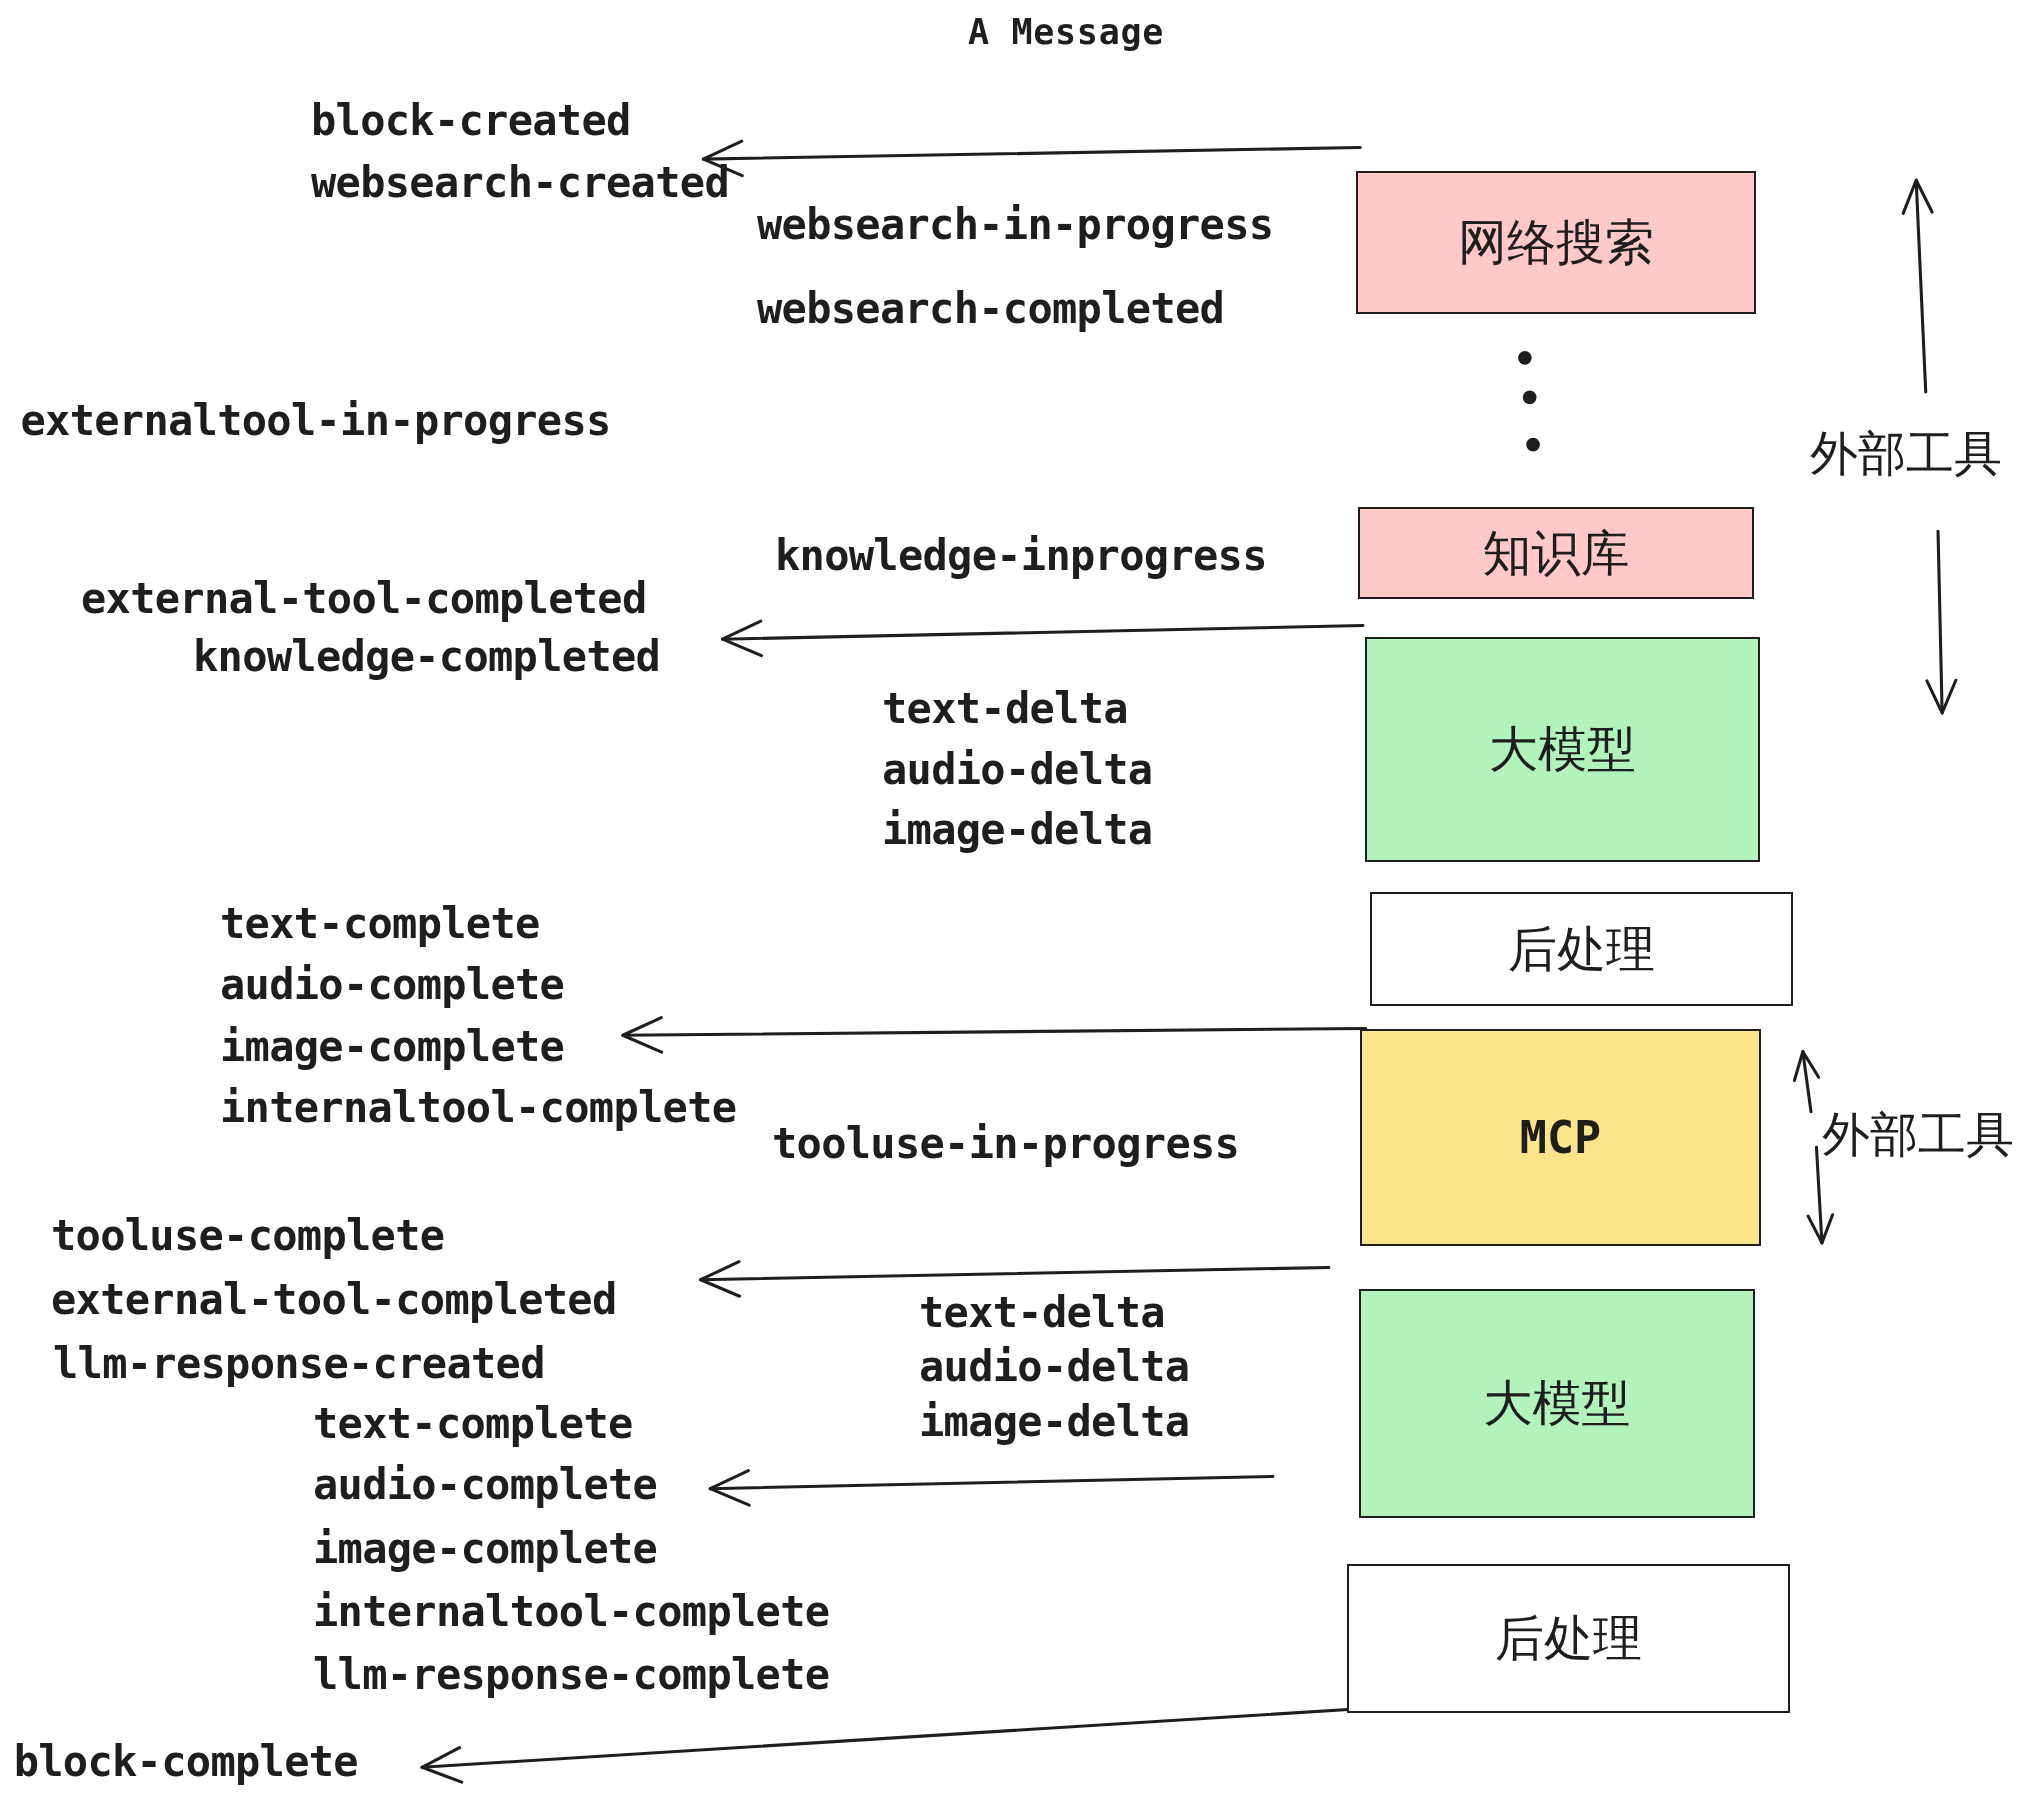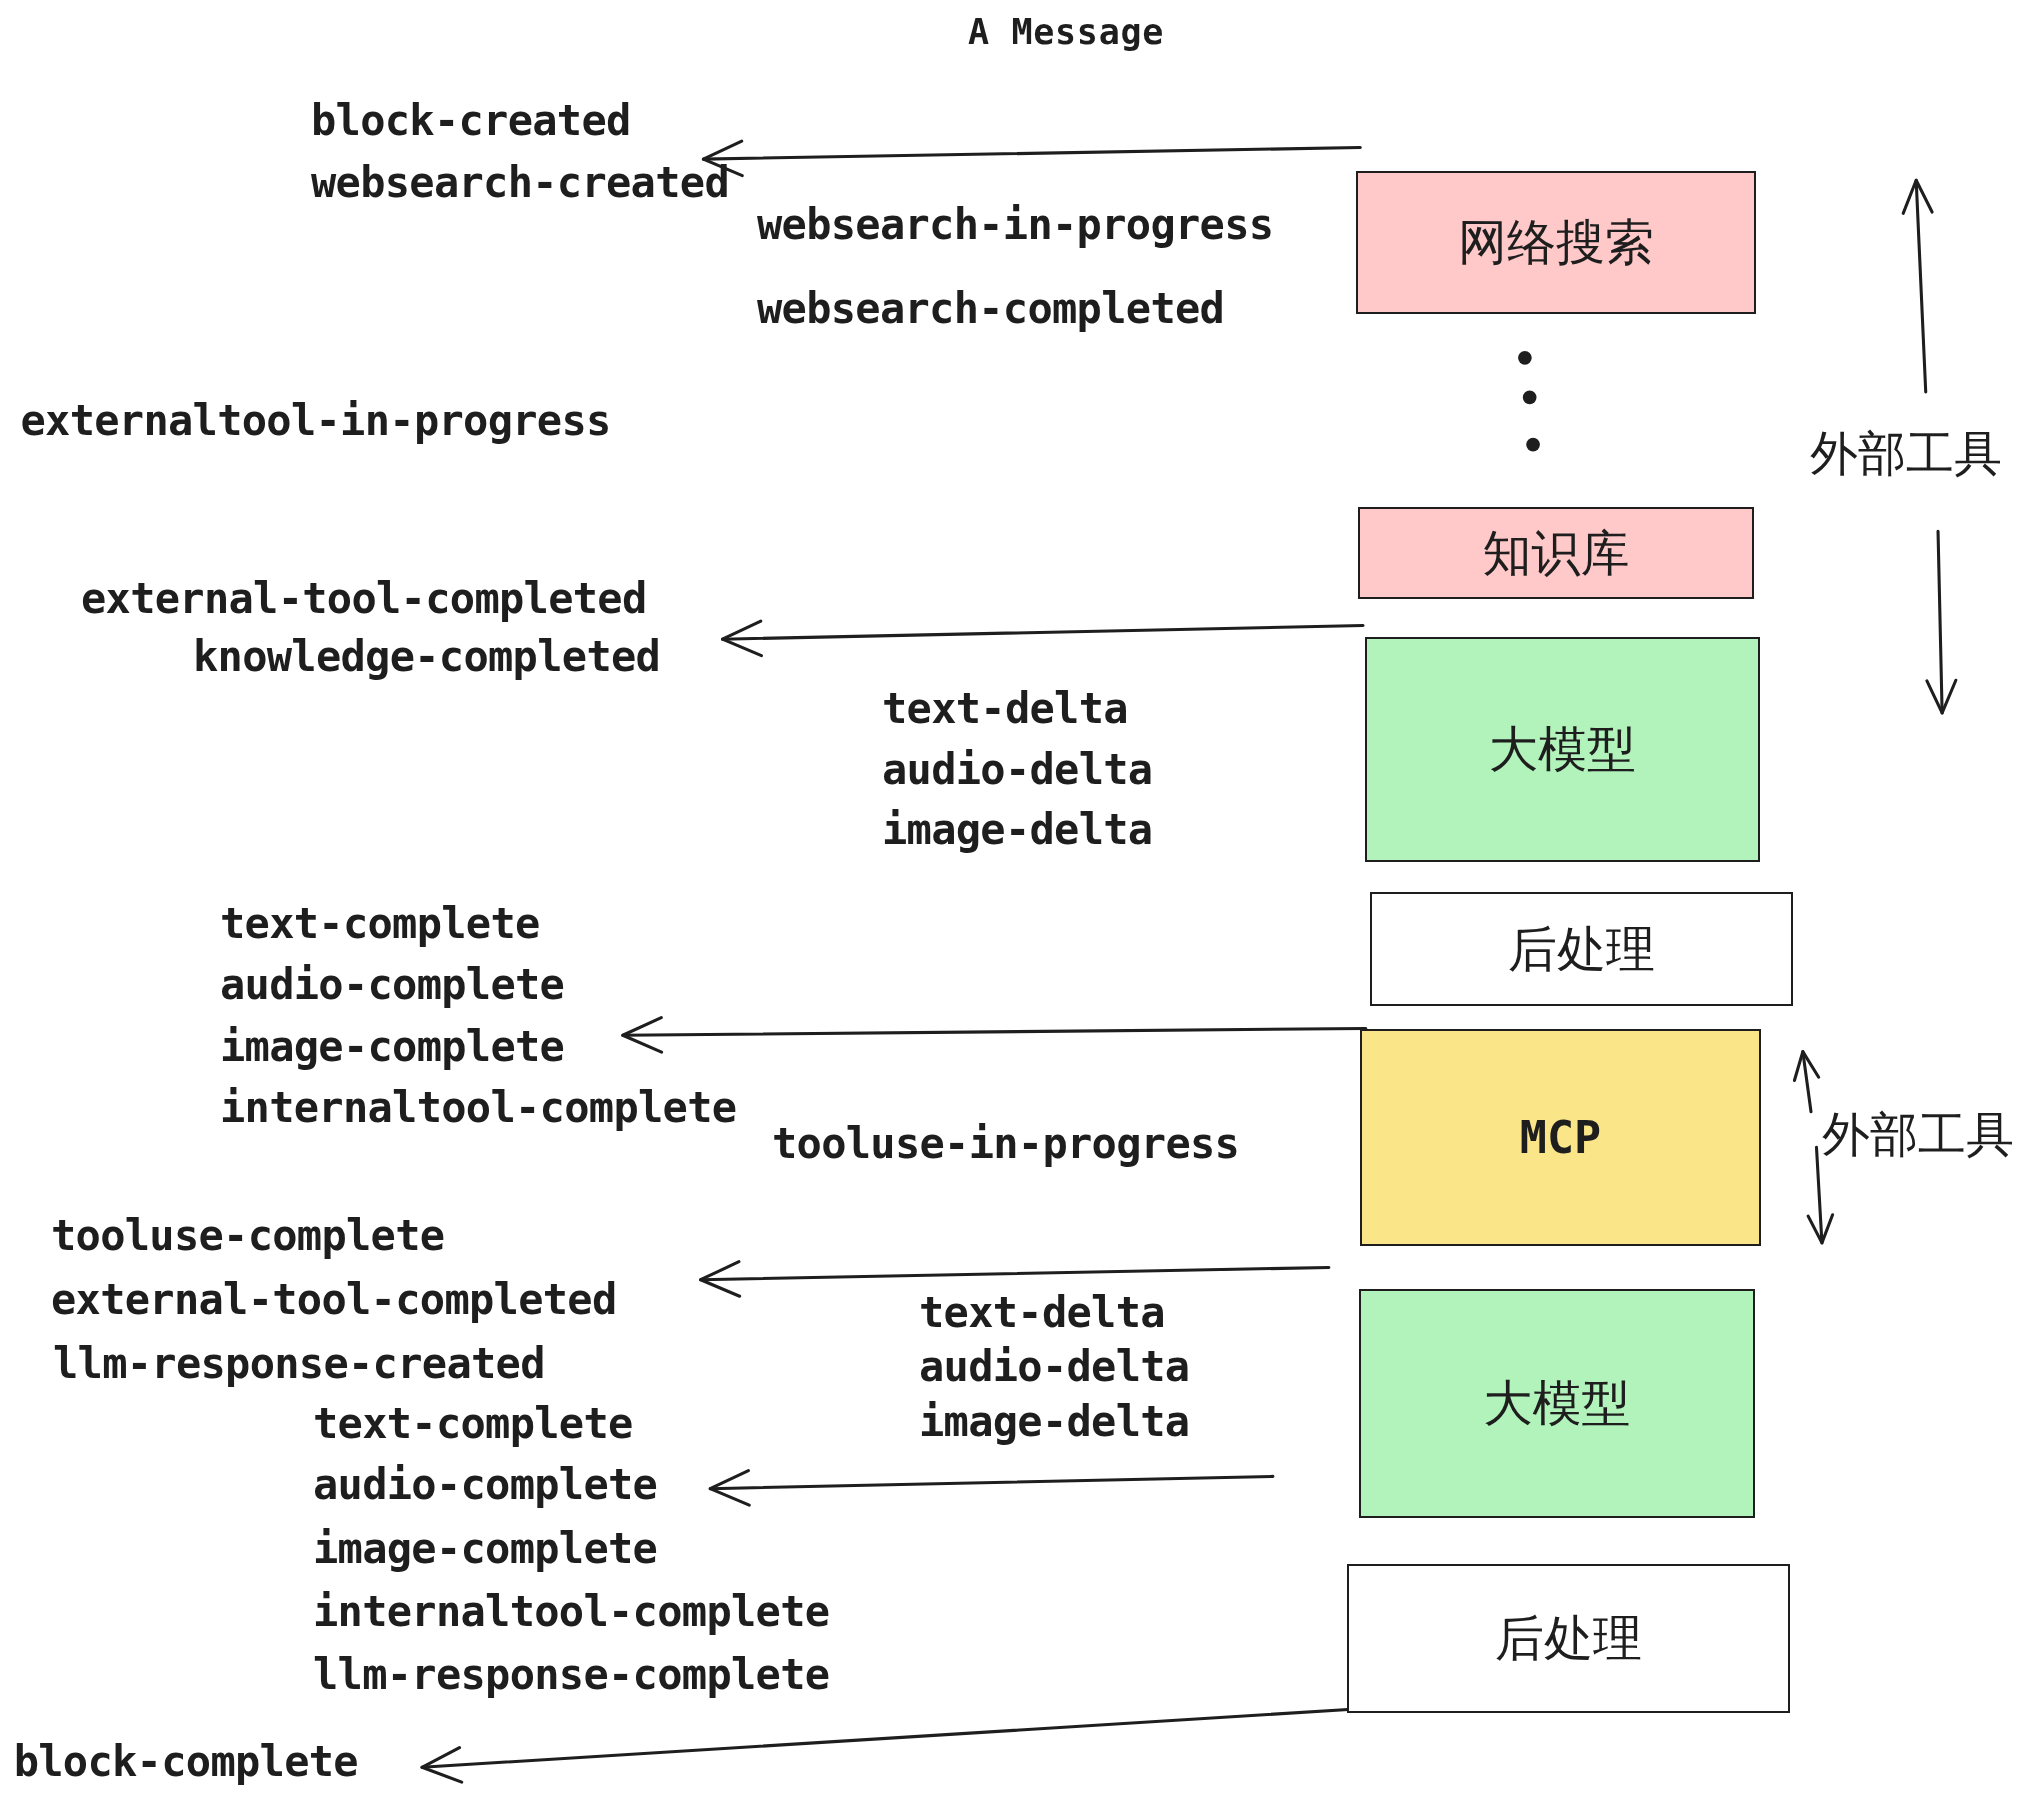--- a/index.html
+++ b/index.html
@@ -109,20 +109,21 @@
       <circle cx="2245" cy="651" r="10"></circle>
     </svg>
 
   <div class="title">A Message</div>
 
   <div class="ev" style="left:311px;top:100px">block-created</div>
   <div class="ev" style="left:311px;top:162px">websearch-created</div>
   <div class="ev" style="left:757px;top:288px">websearch-completed</div>
   <div class="ev" style="left:757px;top:204px">websearch-in-progress</div>
   <div class="ev" style="left:20.5px;top:400px">externaltool-in-progress</div>
+  <div class="ev" style="left:775px;top:535px">knowledge-inprogress</div>
   <div class="ev" style="left:81px;top:578px">external-tool-completed</div>
   <div class="ev" style="left:193px;top:636px">knowledge-completed</div>
   <div class="ev" style="left:882px;top:688px">text-delta</div>
   <div class="ev" style="left:882px;top:749px">audio-delta</div>
   <div class="ev" style="left:882px;top:809px">image-delta</div>
   <div class="ev" style="left:220px;top:903px">text-complete</div>
   <div class="ev" style="left:220px;top:964px">audio-complete</div>
   <div class="ev" style="left:220px;top:1026px">image-complete</div>
   <div class="ev" style="left:220px;top:1087px">internaltool-complete</div>
   <div class="ev" style="left:772px;top:1123px">tooluse-in-progress</div>

